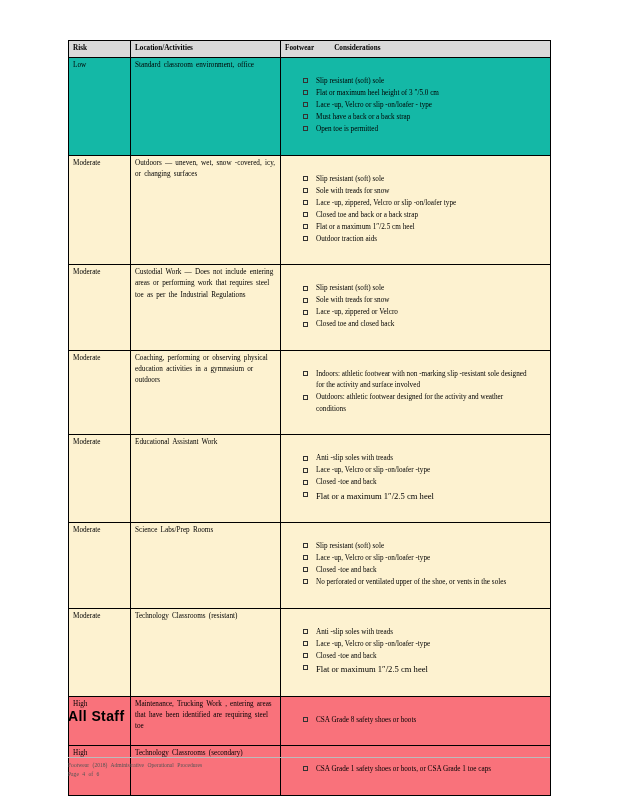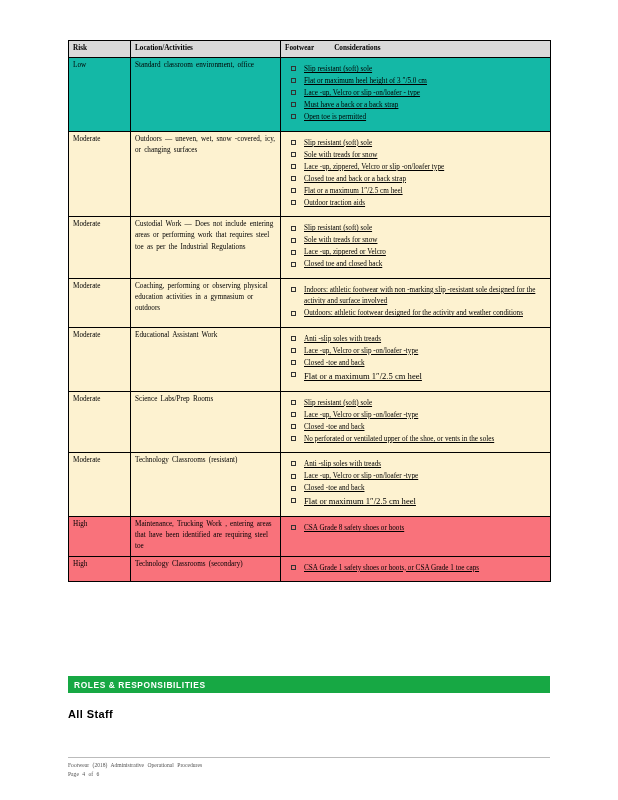--- a/index.html
+++ b/index.html
@@ -52,23 +52,22 @@
     display: inline-block;
     width: 20px;
   }
 
   .row-green td { background: #14b8a6; }
   .row-cream td { background: #fdf2d0; }
   .row-red td   { background: #f9727b; }
 
   ul.chk {
     list-style: none;
-    margin: 4px;
+    margin: 16px;
     padding: 0;
-    text-decoration: underline;
   }
   ul.chk li {
     position: relative;
     padding-left: 15px;
     margin: 0 0 0.5px 0;
     font-size: 7.2px;
     line-height: 1.6;
   }
   ul.chk li .box {
     position: absolute;
@@ -103,21 +102,21 @@
     align-items: center;
     padding-left: 6px;
     box-sizing: border-box;
   }
   .subhead {
     position: absolute;
     left: 68px;
     top: 708px;
     font-family: "Liberation Sans", sans-serif;
     font-weight: bold;
-    font-size: 11px;
+    font-size: 14px;
     letter-spacing: 0.4px;
   }
   .footer {
     position: absolute;
     left: 68px;
     top: 757px;
     width: 482px;
     border-top: 0px;
     font-size: 5.6px;
     color: #555555;
@@ -252,23 +251,20 @@
           <td class="loose2">Technology      Classrooms   (secondary)</td>
           <td>
             <ul class="chk">
               <li><span class="box"></span><span>CSA  Grade  1 safety shoes or     boots,   or  CSA  Grade  1 toe caps</span></li>
             </ul>
           </td>
         </tr>
       </tbody>
   </table>
 
-  <div class="section-bar">
-    <span>ROLES   &amp;  RESPONSIBILITIES</span>
-  </div>
 
   <div class="subhead">All  Staff</div>
 
   <div class="footer">
     <div class="rule"></div>
     <div>Footwear    (2018)   Administrative     Operational     Procedures</div>
     <div>Page  4  of  6</div>
   </div>
 
 </div>

